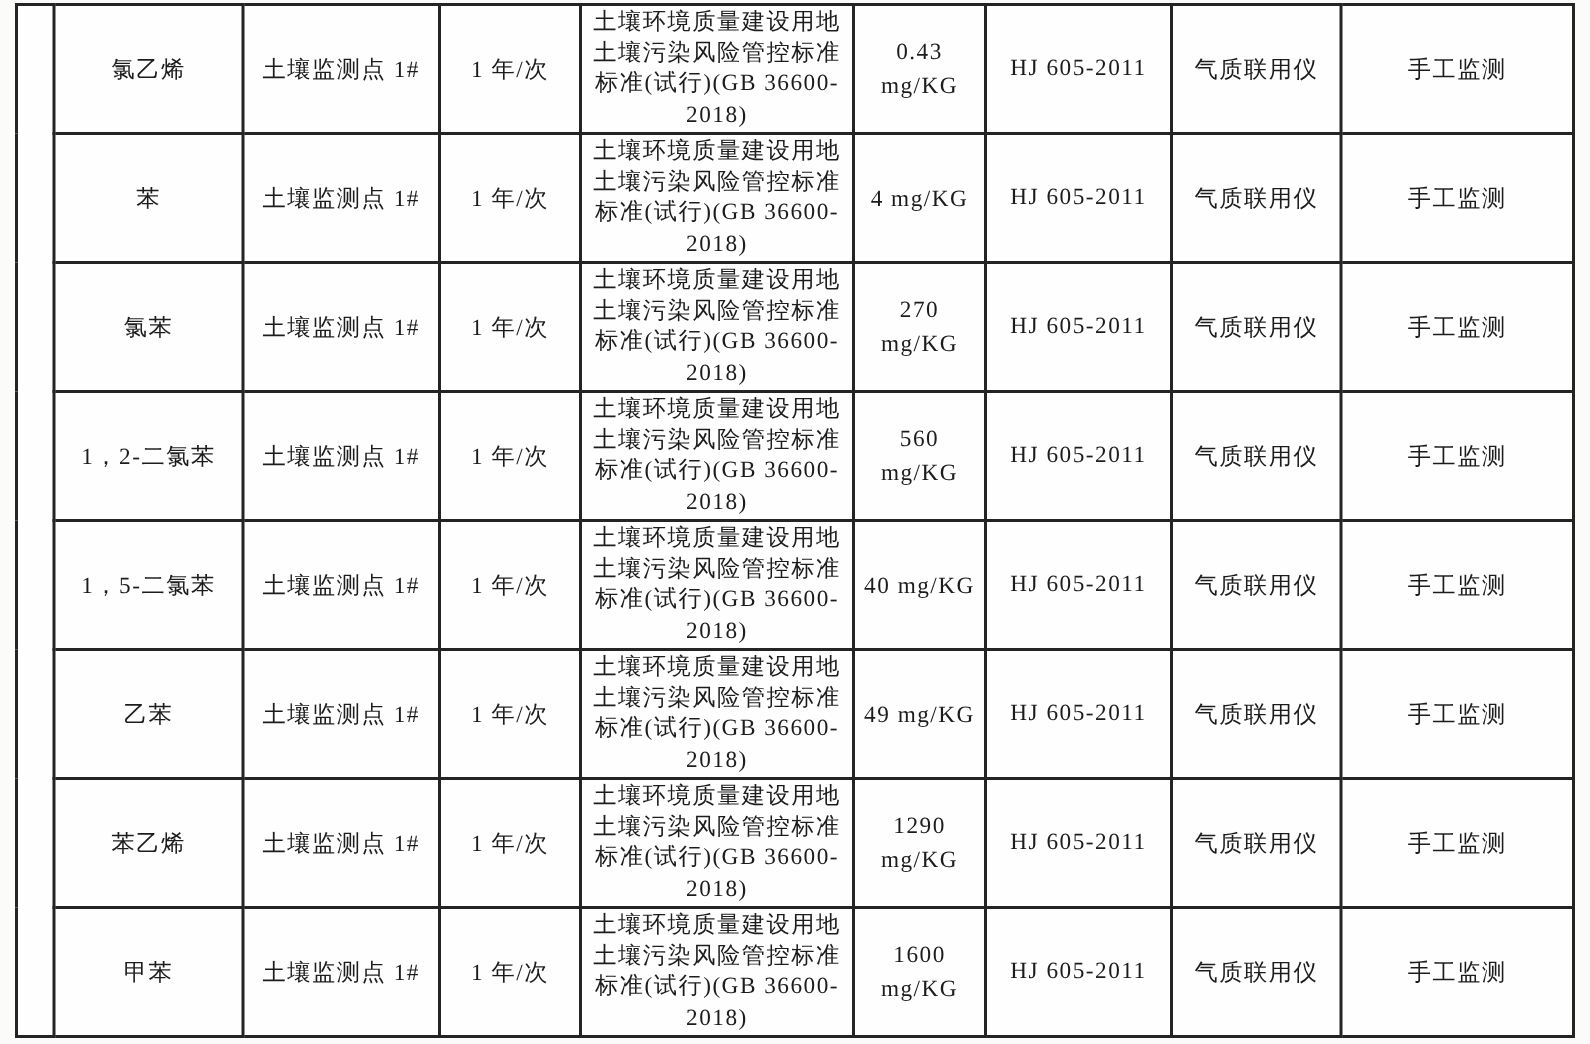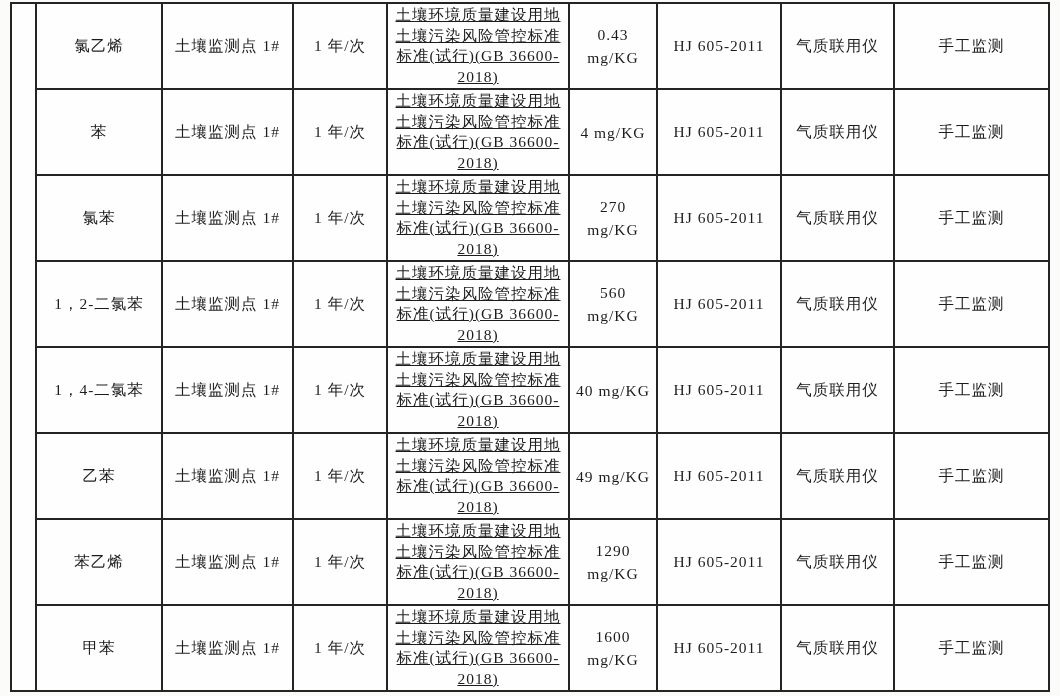--- a/index.html
+++ b/index.html
@@ -32,21 +32,20 @@
     overflow: hidden;
   }
   table.monitor-table tr { height: 86px; }
   td.cell-narrow { background: #fefefe; }
   td.cell-standard {
     white-space: pre-line;
     font-size: 15px;
     line-height: 20.5px;
     letter-spacing: 0.5px;
     padding: 0 4px;
-    text-decoration: underline;
   }
   td.cell-limit {
     white-space: pre-line;
     line-height: 23px;
     letter-spacing: 0.3px;
     font-size: 15px;
     margin-left: 12px;
   }
   td.cell-method { letter-spacing: 0.5px; font-size: 15px; margin-left: 40px; }
   td.cell-pollutant { font-size: 16px; border-radius: 16px; }
@@ -116,21 +115,21 @@
         <td class="cell-standard">土壤环境质量建设用地
 土壤污染风险管控标准
 标准(试行)(GB 36600-
 2018)</td>
         <td class="cell-limit">560 mg/KG</td>
         <td class="cell-method">HJ 605-2011</td>
         <td>气质联用仪</td>
         <td>手工监测</td>
       </tr>
       <tr>
-        <td class="cell-pollutant">1，4-二氯苯</td>
+        <td class="cell-pollutant">1，5-二氯苯</td>
         <td>土壤监测点 1#</td>
         <td>1 年/次</td>
         <td class="cell-standard">土壤环境质量建设用地
 土壤污染风险管控标准
 标准(试行)(GB 36600-
 2018)</td>
         <td class="cell-limit">40 mg/KG</td>
         <td class="cell-method">HJ 605-2011</td>
         <td>气质联用仪</td>
         <td>手工监测</td>

